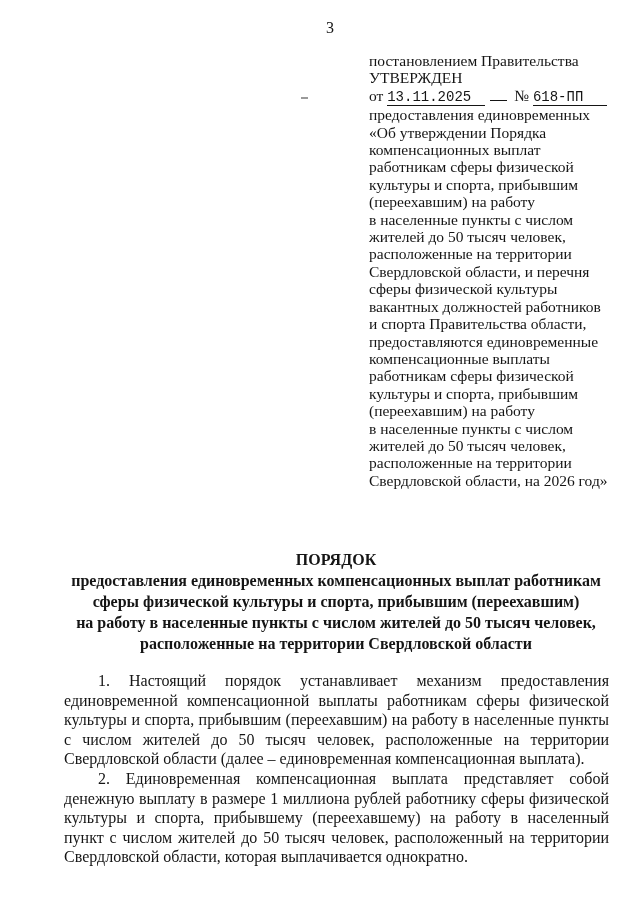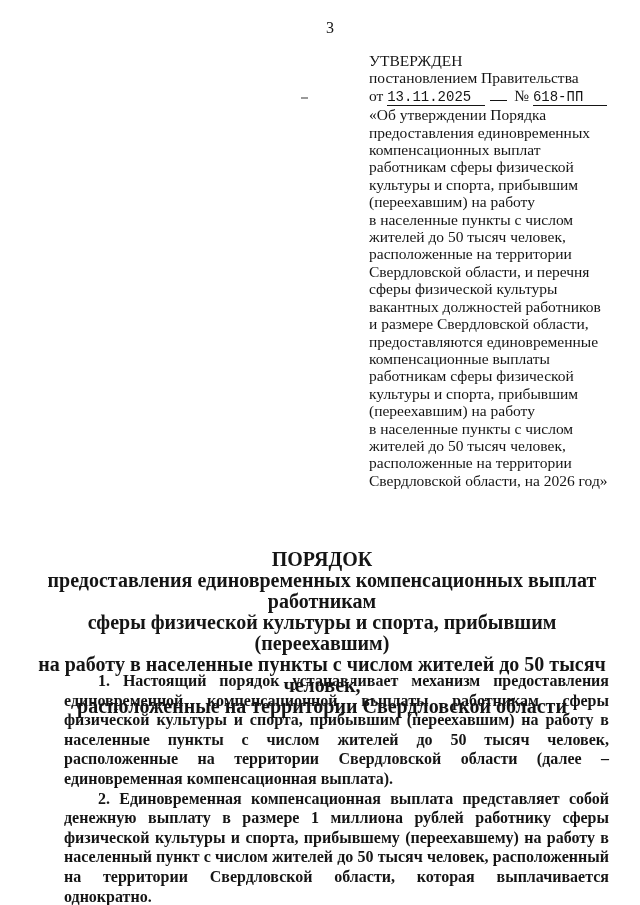--- a/index.html
+++ b/index.html
@@ -32,62 +32,62 @@
   .gap-underline {
     display: inline-block; width: 17px; height: 13px;
     border-bottom: 1px solid #151515;
     margin: 0 7px 0 5px;
   }
   .scan-artifact {
     position: absolute; left: 301px; top: 97px;
     width: 7px; height: 2px; background: #9a9a9a;
   }
   .doc-title {
-    position: absolute; top: 549px; left: 30px; width: 584px;
+    position: absolute; top: 549px; left: 44px; width: 584px;
     text-align: center; font-weight: bold;
-    font-size: 20px; line-height: 21px;
+    font-size: 16px; line-height: 21px;
   }
   .body-block {
     position: absolute; top: 671px; left: 64px; width: 545px;
     font-size: 16px; line-height: 19.6px;
     text-align: justify;
   }
-  .para { text-indent: 34px; margin: 0; font-weight: bold; }
+  .para { text-indent: 34px; margin: 0; }
 </style>
 </head>
 <body>
 
 <div class="page-number">3</div>
 
 <div class="scan-artifact"></div>
 
 <div class="approval-block">
   <div>
+      <div class="approval-line">постановлением Правительства</div>
       <div class="approval-line">УТВЕРЖДЕН</div>
-      <div class="approval-line">постановлением Правительства</div>
     </div>
   <div class="date-line">
     <span>от</span>
     <span class="mono-underline">13.11.2025</span><span class="gap-underline"></span><span>№</span>
     <span class="mono-underline num">618-ПП</span>
   </div>
   <div>
+      <div class="approval-line">предоставления единовременных</div>
       <div class="approval-line">«Об утверждении Порядка</div>
-      <div class="approval-line">предоставления единовременных</div>
       <div class="approval-line">компенсационных выплат</div>
       <div class="approval-line">работникам сферы физической</div>
       <div class="approval-line">культуры и спорта, прибывшим</div>
       <div class="approval-line">(переехавшим) на работу</div>
       <div class="approval-line">в населенные пункты с числом</div>
       <div class="approval-line">жителей до 50 тысяч человек,</div>
       <div class="approval-line">расположенные на территории</div>
       <div class="approval-line">Свердловской области, и перечня</div>
       <div class="approval-line">сферы физической культуры</div>
       <div class="approval-line">вакантных должностей работников</div>
-      <div class="approval-line">и размере Свердловской области,</div>
+      <div class="approval-line">и спорта Правительства области,</div>
       <div class="approval-line">предоставляются единовременные</div>
       <div class="approval-line">компенсационные выплаты</div>
       <div class="approval-line">работникам сферы физической</div>
       <div class="approval-line">культуры и спорта, прибывшим</div>
       <div class="approval-line">(переехавшим) на работу</div>
       <div class="approval-line">в населенные пункты с числом</div>
       <div class="approval-line">жителей до 50 тысяч человек,</div>
       <div class="approval-line">расположенные на территории</div>
       <div class="approval-line">Свердловской области, на 2026 год»</div>
     </div>

